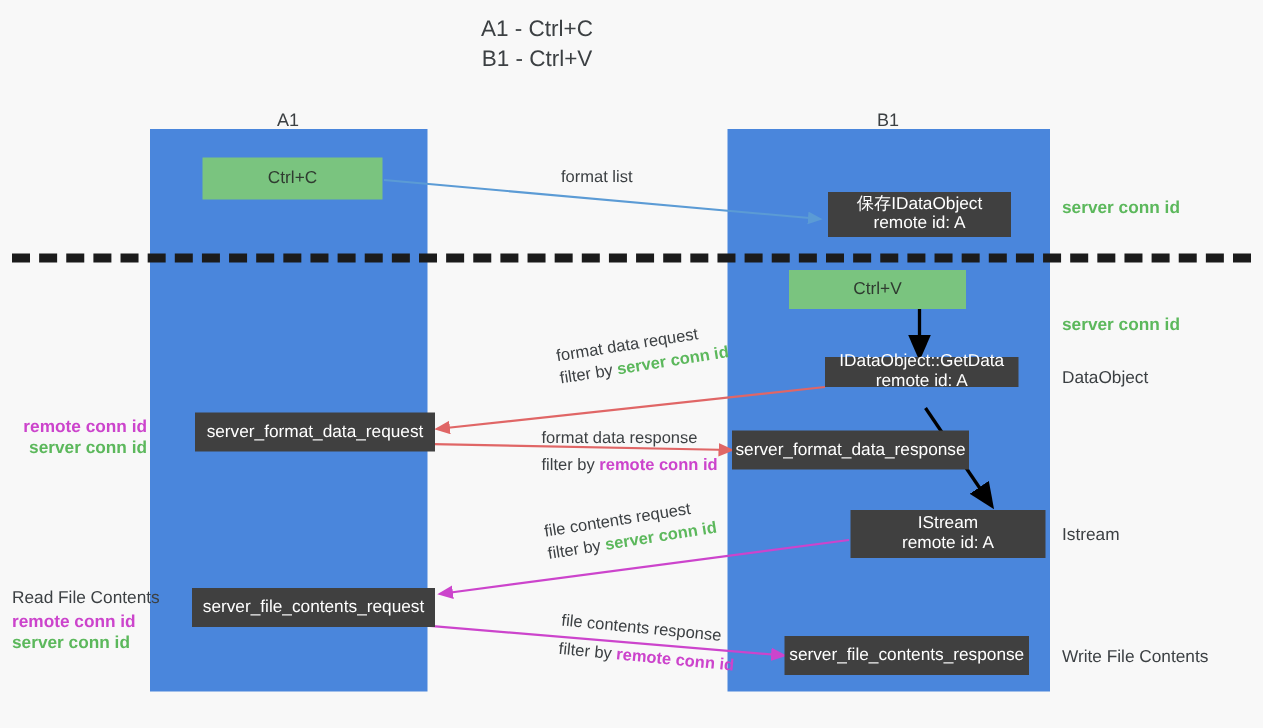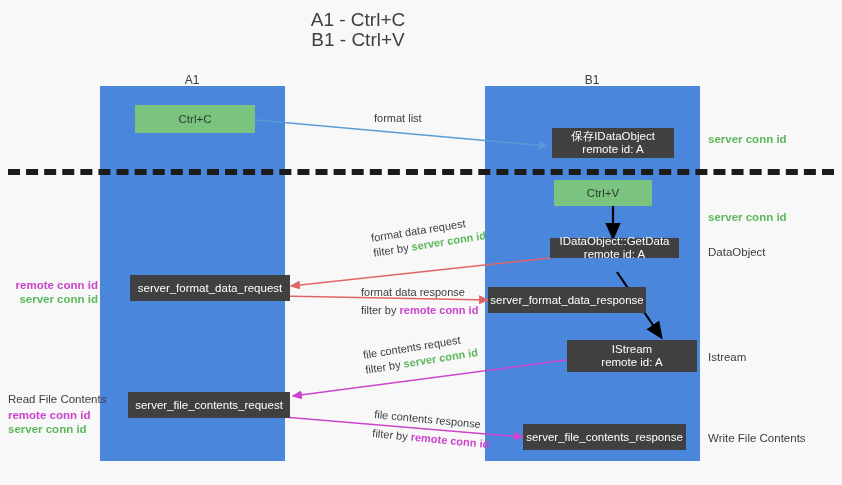--- a/index.html
+++ b/index.html
@@ -6,21 +6,21 @@
   body{
     width:842px;height:485px;background:#f8f8f8;
     font-family:"Liberation Sans",sans-serif;
     position:relative;overflow:hidden;
   }
   .stage{position:absolute;left:0;top:0;width:842px;height:485px;}
 
   
   .title{
     position:absolute;left:0;top:10px;width:716px;text-align:center;
-    font-size:19px;color:#3c4043;line-height:20px;
+    font-size:15px;color:#3c4043;line-height:20px;
   }
 
   
   .lane-head{position:absolute;text-align:center;font-size:12px;color:#3c4043;line-height:14px;width:200px;margin-top:15px;}
   .lane-head .nm{display:block;}
   .lane-head .sub{display:block;}
 
   
   .lane{position:absolute;background:#4a86dc;}
   #lane-a1{left:100px;top:86px;width:185px;height:375px;}
@@ -120,21 +120,21 @@
 
   <div class="node orange" style="left:130px;top:275px;width:160px;height:26px;">
     <span>server_format_data_request</span>
   </div>
 
   <div class="node orange" style="left:552px;top:128px;width:122px;height:30px;">
     <span>保存IDataObject</span>
     <span class="l2">remote id: A</span>
   </div>
 
-  <div class="node green" style="left:554px;top:180px;width:98px;height:26px;">
+  <div class="node green" style="left:526px;top:180px;width:118px;height:26px;">
     <span>Ctrl+V</span>
   </div>
 
   <div class="node orange" style="left:550px;top:238px;width:129px;height:20px;">
     <span>IDataObject::GetData</span>
     <span class="l2">remote id: A</span>
   </div>
 
   <div class="node orange" style="left:488px;top:287px;width:158px;height:26px;">
     <span>server_format_data_response</span>

